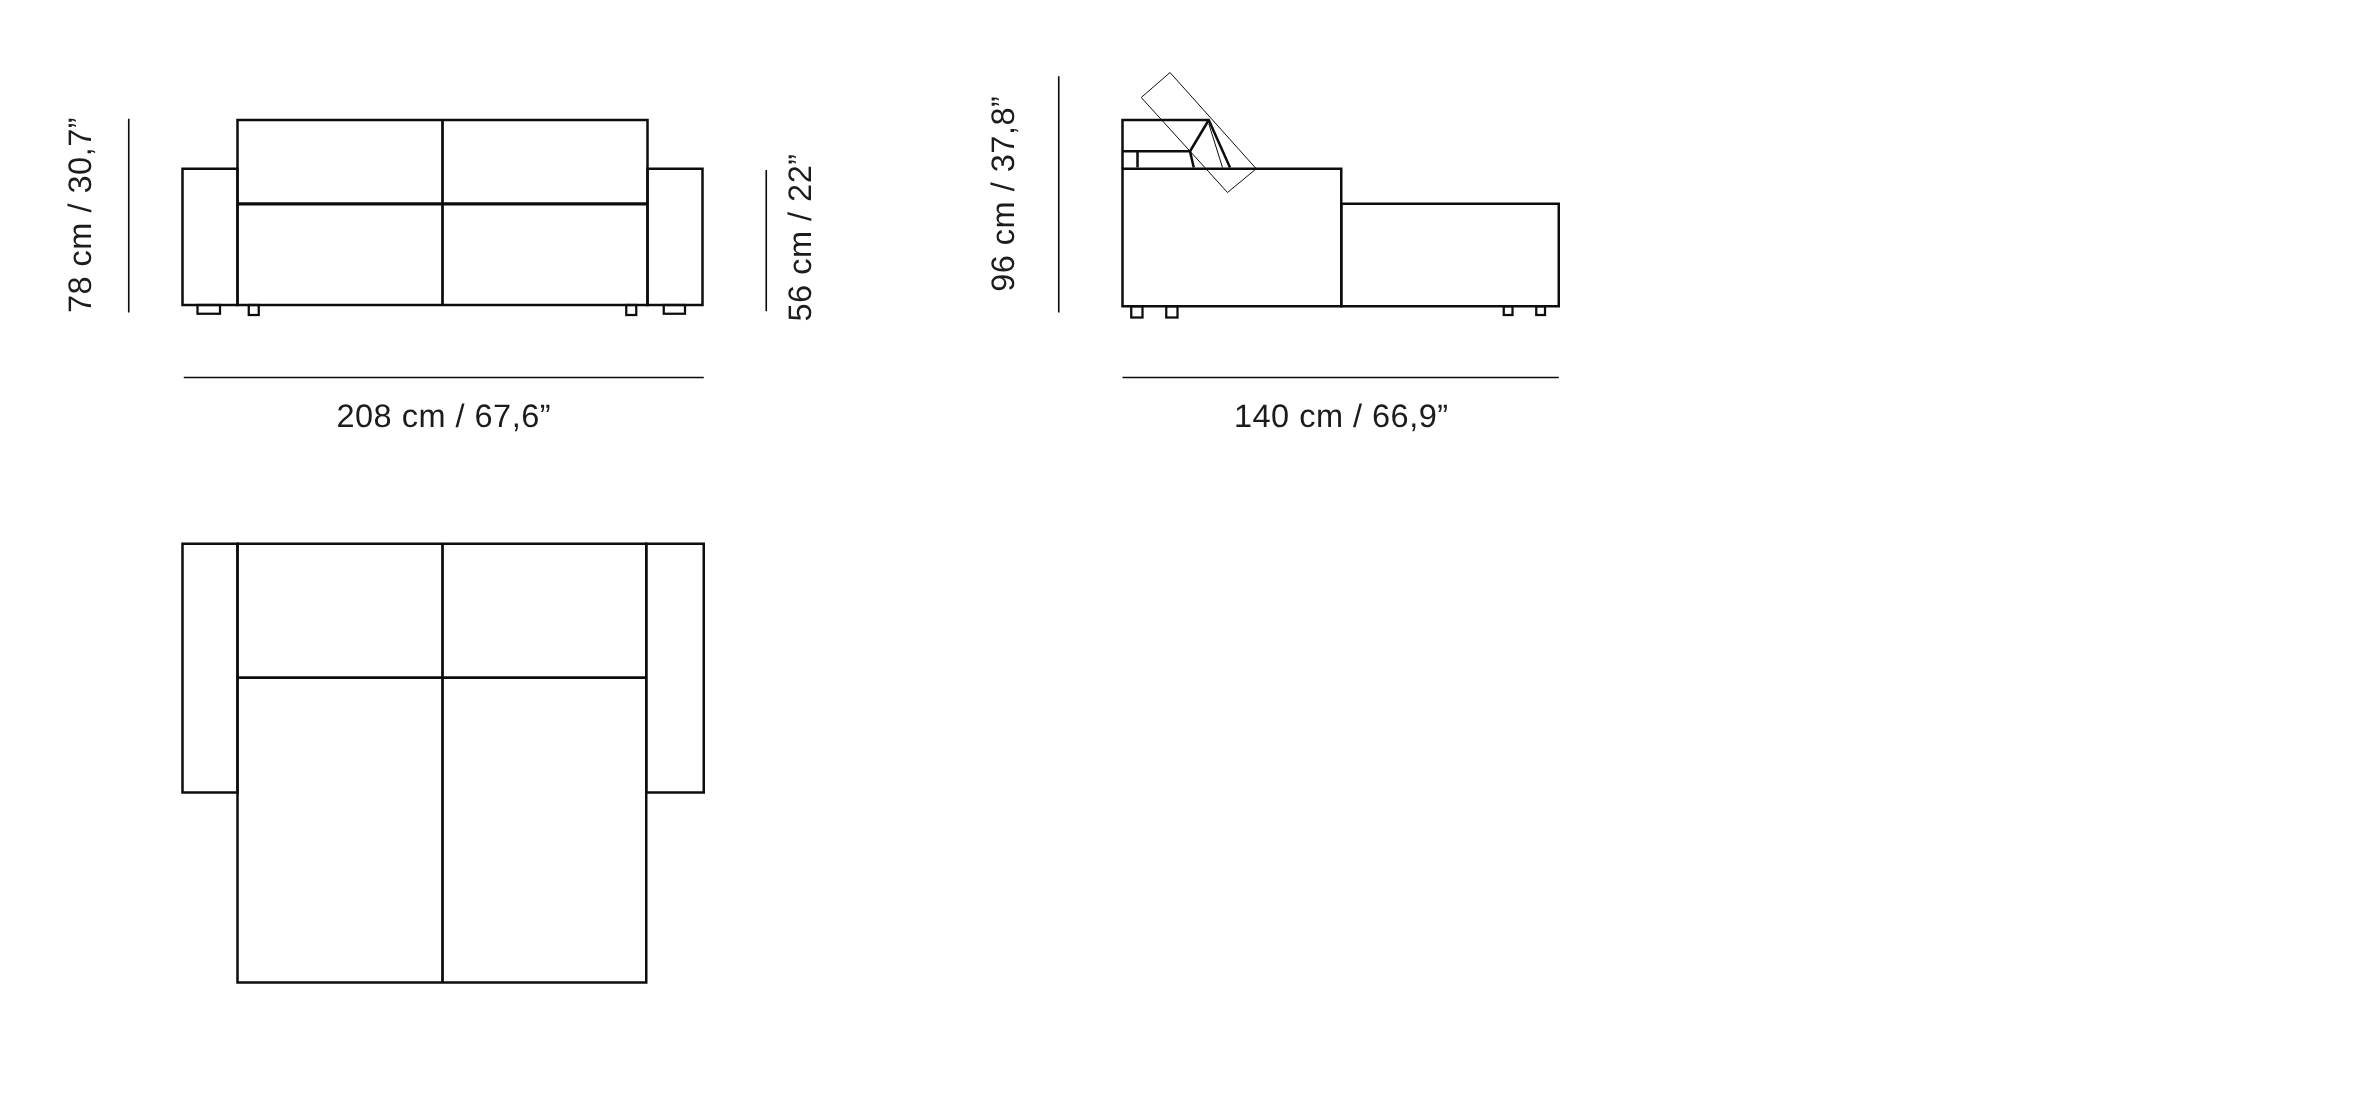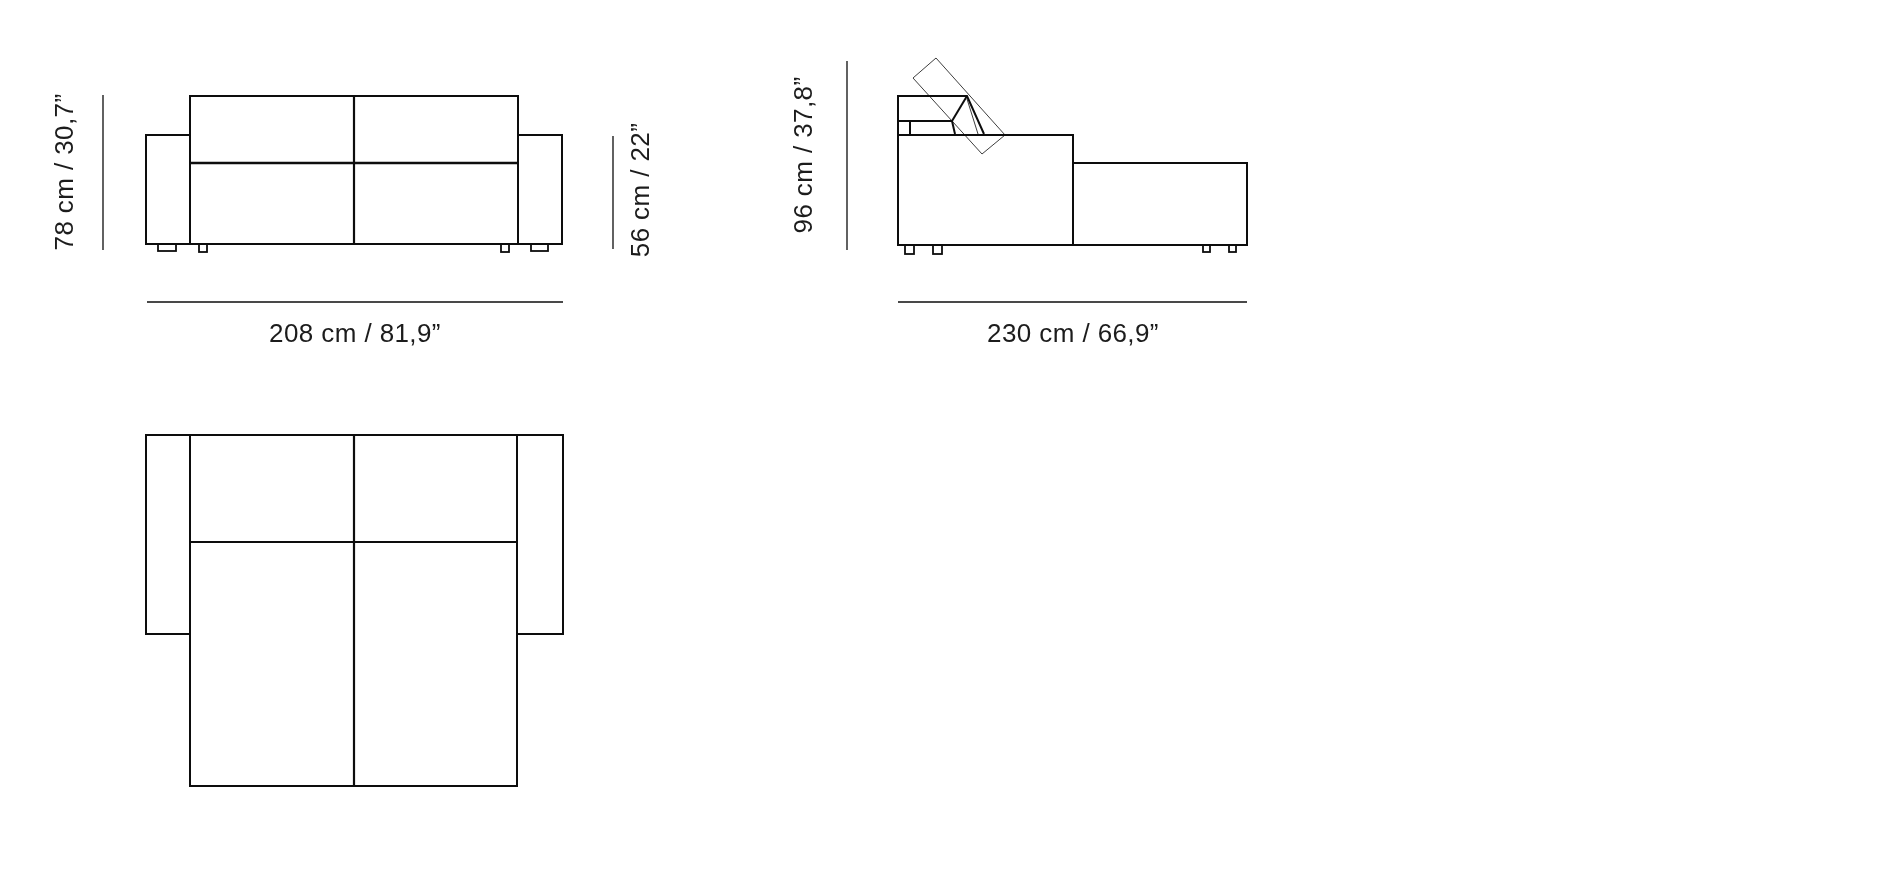--- a/index.html
+++ b/index.html
@@ -101,19 +101,19 @@
 
       <line x1="190" y1="542" x2="517" y2="542" stroke-width="2.2"></line>
       <line x1="354" y1="435" x2="354" y2="786" stroke-width="2.2"></line>
     </g>
   </svg>
 
   <div class="dim-label vertical" style="left:64px; top:172px;">78 cm / 30,7”</div>
 
   <div class="dim-label vertical" style="left:640px; top:190px;">56 cm / 22”</div>
 
-  <div class="dim-label" style="left:355px; top:333px;">208 cm / 81,9”</div>
+  <div class="dim-label" style="left:355px; top:333px;">208 cm / 67,6”</div>
 
   <div class="dim-label vertical" style="left:803px; top:155px;">96 cm / 37,8”</div>
 
-  <div class="dim-label" style="left:1073px; top:333px;">230 cm / 66,9”</div>
+  <div class="dim-label" style="left:1073px; top:333px;">140 cm / 66,9”</div>
 
 </div>
 
 </body></html>

